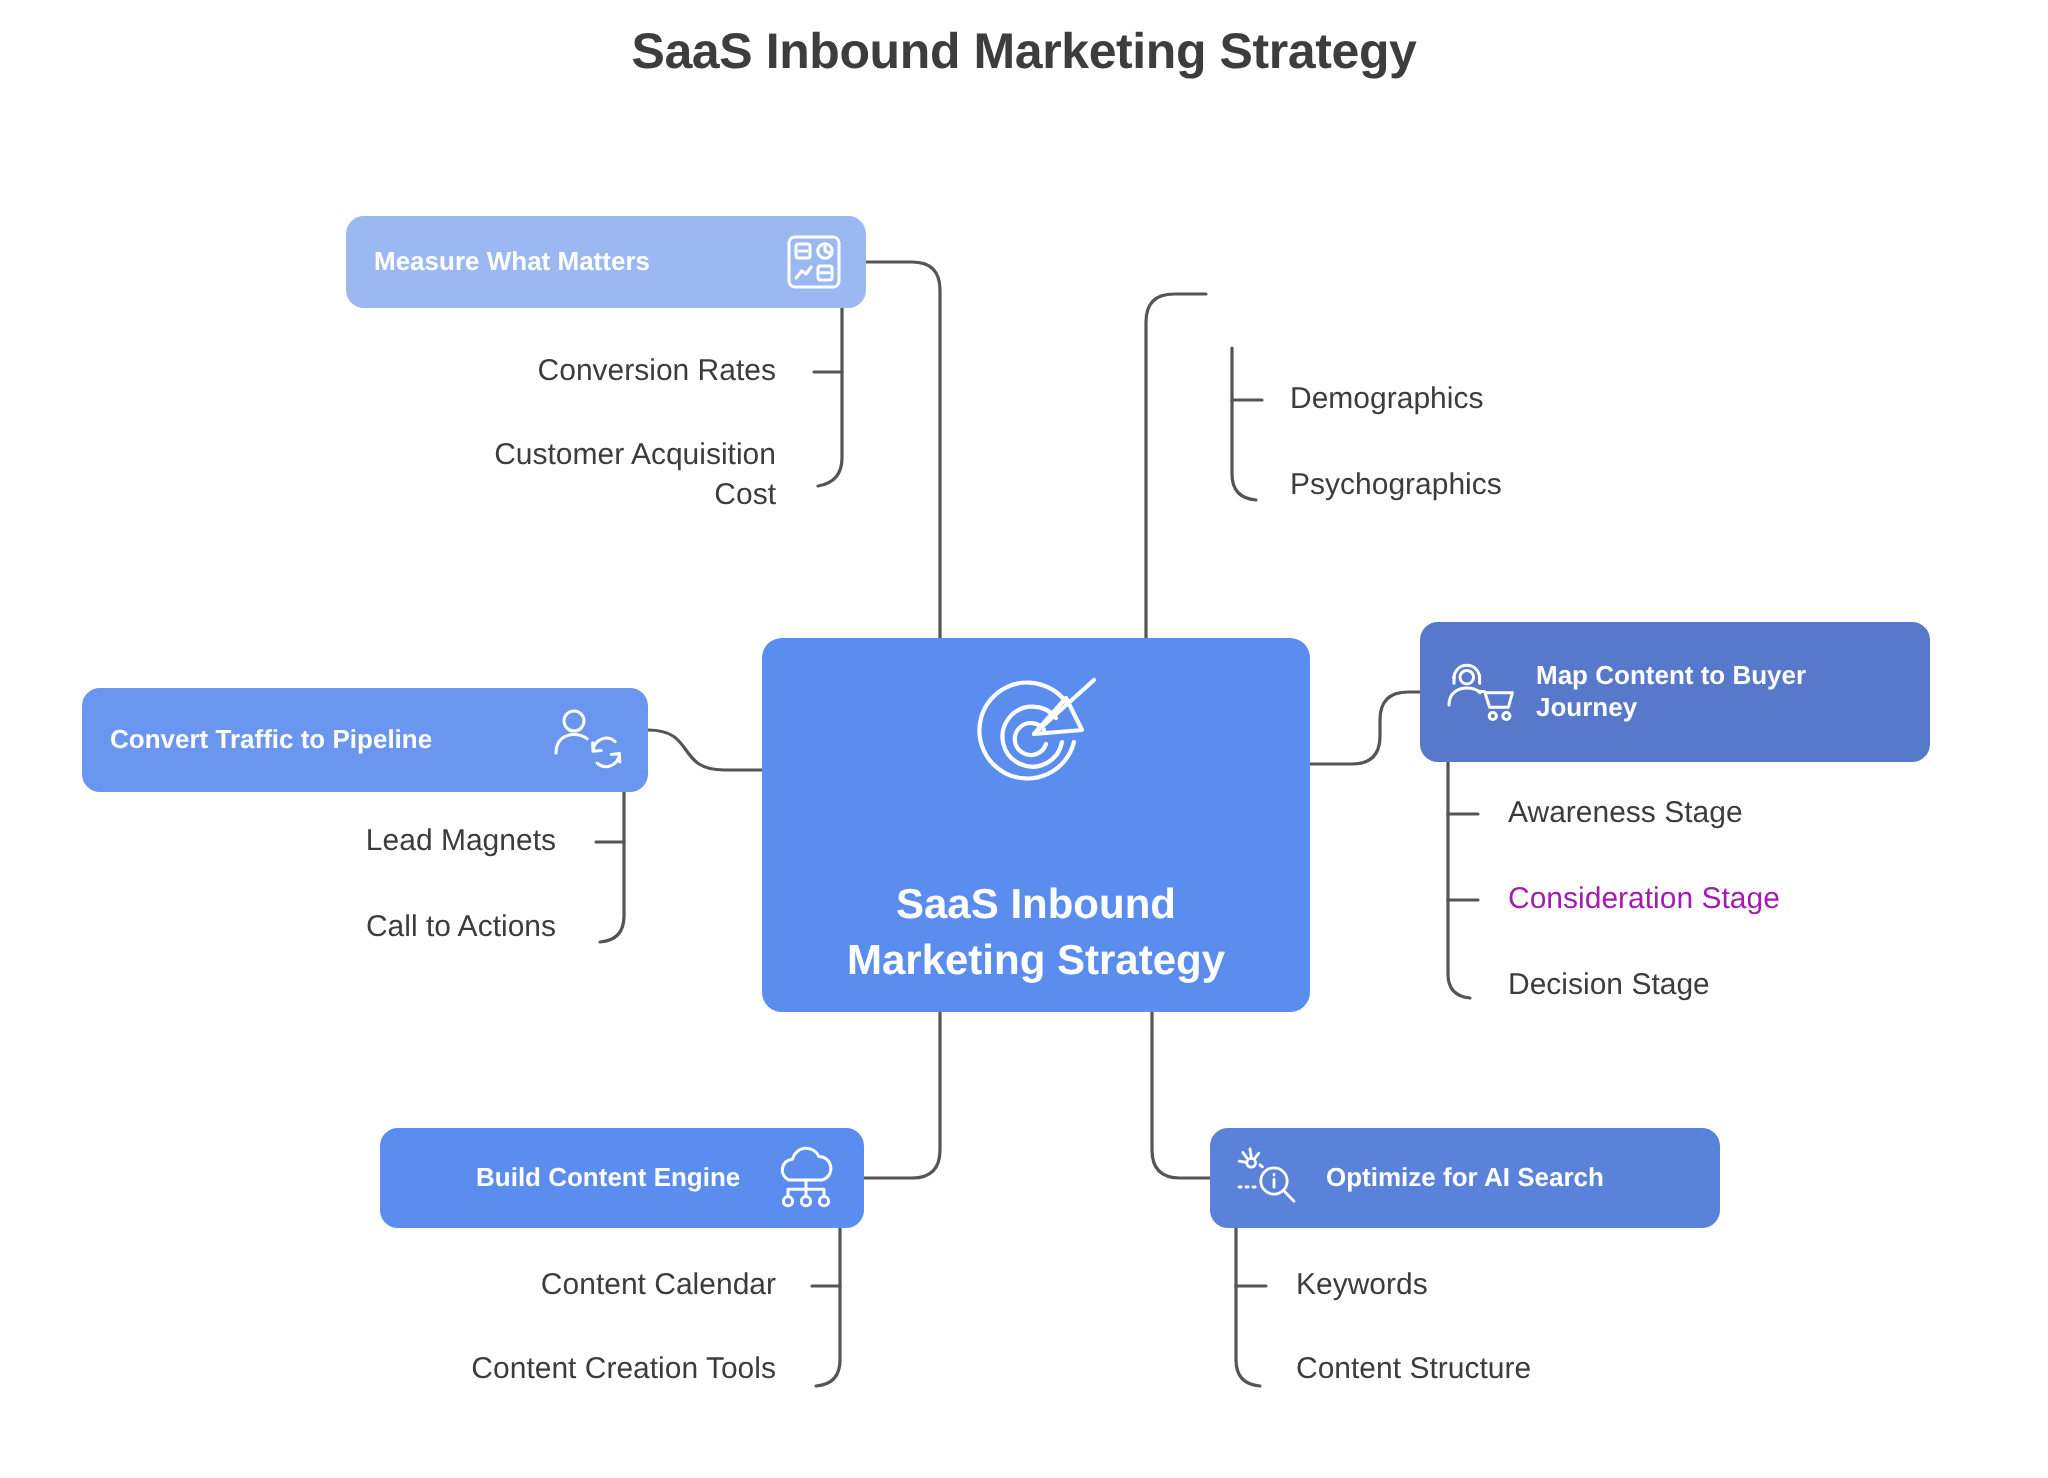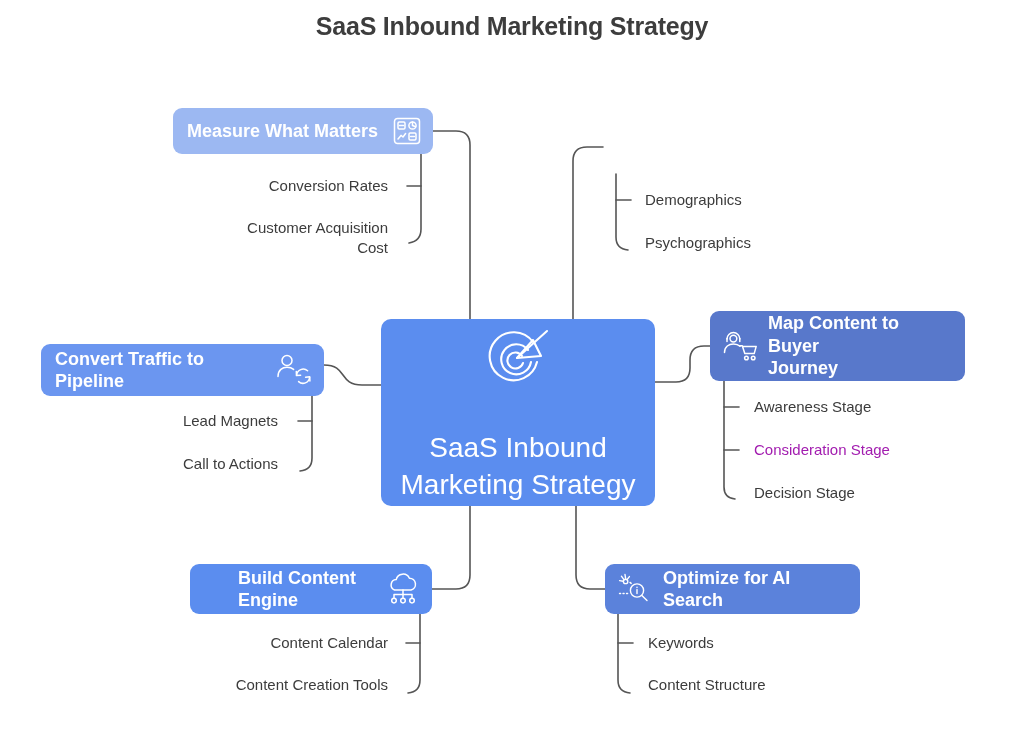--- a/index.html
+++ b/index.html
@@ -48,21 +48,21 @@
   .node {
     position: absolute;
     border-radius: 9px;
     box-sizing: border-box;
     display: flex;
     align-items: center;
     color: #ffffff;
     font-weight: bold;
   }
   .node .label {
-    font-size: 18px;
+    font-size: 13px;
     line-height: 1.25;
     white-space: pre-line;
   }
   .node .node-icon {
     flex: 0 0 auto;
     display: flex;
     align-items: center;
     justify-content: center;
   }
 
@@ -81,22 +81,22 @@
     top: 319px;
     width: 274px;
     height: 187px;
     border-radius: 10px;
     flex-direction: column;
     justify-content: center;
     text-align: center;
     padding: 0;
   }
   #node-center .center-label {
-    font-size: 28px;
-    font-weight: normal;
+    font-size: 21px;
+    font-weight: bold;
     line-height: 1.32;
     white-space: pre-line;
     margin-top: 36px;
   }
 
   #node-measure   { left: 173px; top: 108px; width: 260px; height: 46px; }
   #node-icp       { left: 603px; top: 119px; width: 203px; height: 55px; }
   #node-map       { left: 710px; top: 311px; width: 255px; height: 70px; }
   #node-convert   { left:  41px; top: 344px; width: 283px; height: 52px; }
   #node-build     { left: 190px; top: 564px; width: 242px; height: 50px; }

